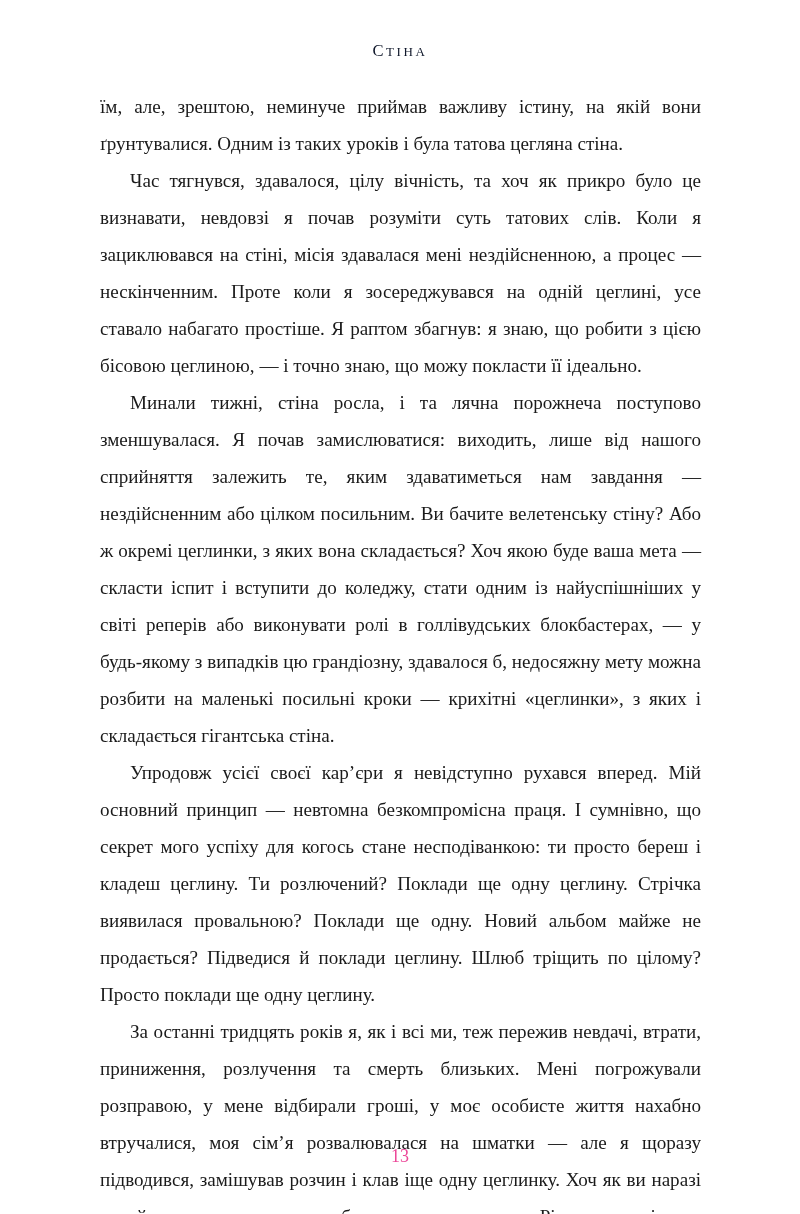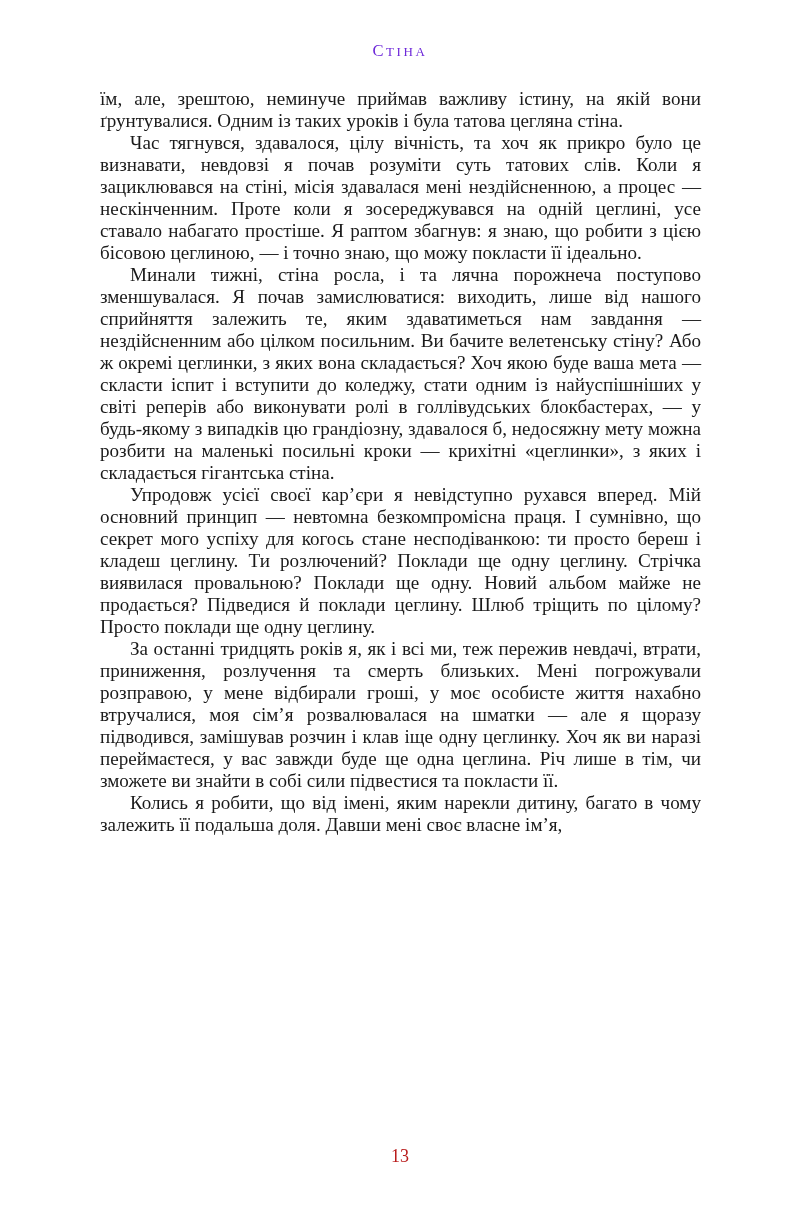--- a/index.html
+++ b/index.html
@@ -22,21 +22,21 @@
   
   .running-head {
     position: absolute;
     top: 41px;
     left: 0;
     width: 800px;
     text-align: center;
     font-size: 13.5px;
     letter-spacing: 2.6px;
     text-transform: uppercase;
-    color: #6d28d9;
+    color: #0f172a;
     font-variant: small-caps;
   }
   .running-head .rh-initial {
     font-size: 16.5px;
   }
   .running-head .rh-rest {
     font-size: 13px;
   }
 
   
@@ -44,38 +44,38 @@
     position: absolute;
     top: 88px;
     left: 100px;
     width: 601px;
   }
   .textblock p {
     margin: 0;
     text-align: justify;
     text-justify: inter-word;
     font-size: 19.1px;
-    line-height: 22px;
+    line-height: 37px;
     text-indent: 30px;
     hyphens: manual;
     -webkit-hyphens: manual;
   }
   .textblock p.no-indent {
     text-indent: 0;
   }
 
   
   .folio {
     position: absolute;
     top: 1146px;
     left: 0;
     width: 800px;
     text-align: center;
     font-size: 18px;
-    color: #b91c1c;
+    color: #ec4899;
   }
 </style>
 </head>
 <body>
 
 <div class="page">
 
   <div class="running-head">
     <span class="rh-initial">С</span><span class="rh-rest">тіна</span>
   </div>

